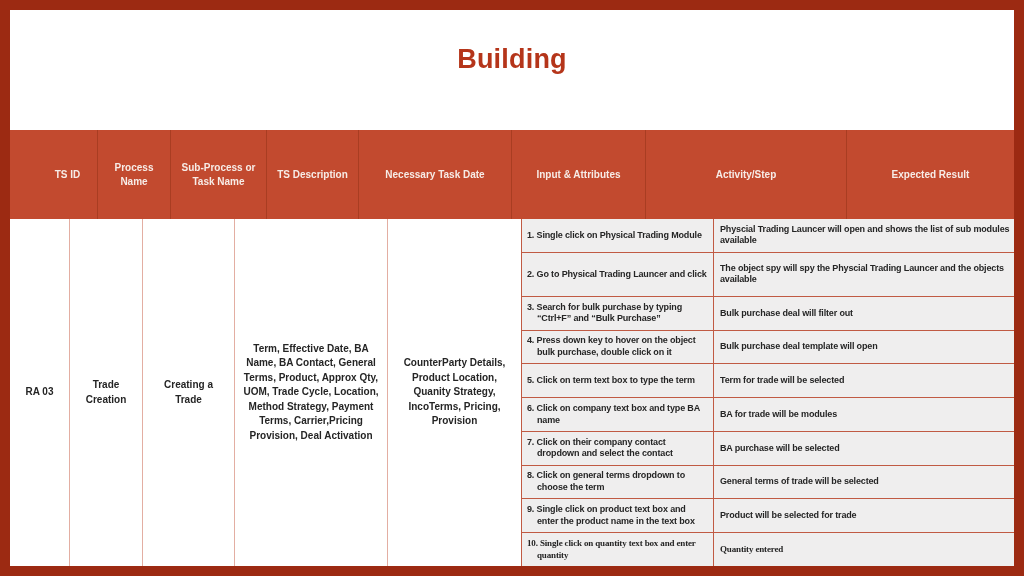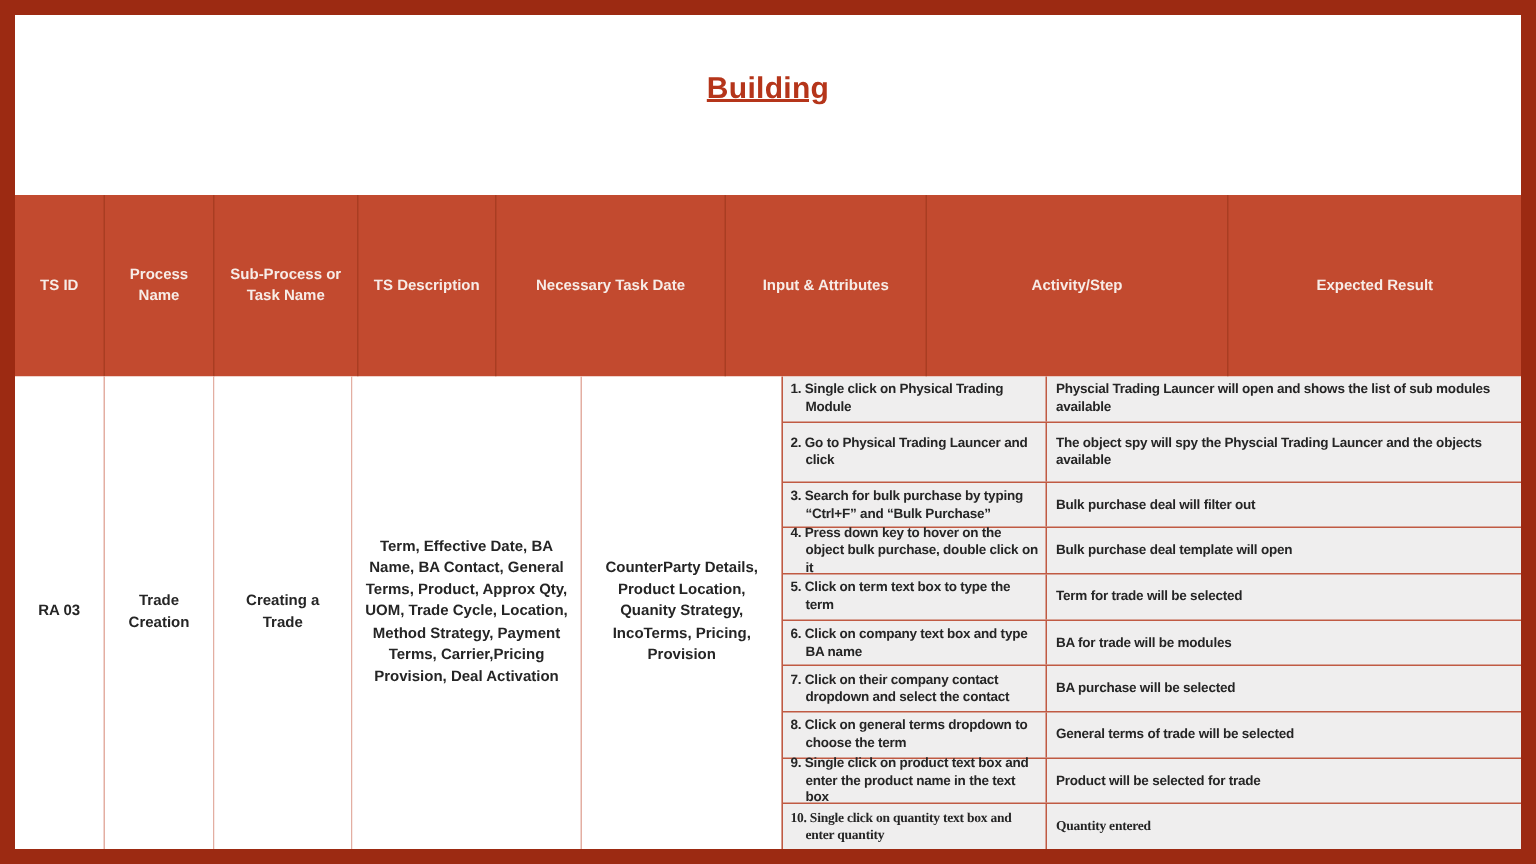--- a/index.html
+++ b/index.html
@@ -20,39 +20,39 @@
   }
 
   .title-area {
     height: 120px;
     display: flex;
     align-items: center;
     justify-content: center;
     padding-bottom: 22px;
   }
   .title-area h1 {
-    font-size: 20px;
+    font-size: 27px;
     font-weight: bold;
     letter-spacing: 0.2px;
     color: var(--title, #b5351a);
-    text-decoration: underline;
   }
 
   .table { flex: 1; display: flex; flex-direction: column; min-height: 0; }
 
   
   .w0 { width: 60px; }  .w1 { width: 73px; }  .w2 { width: 96px; }
   .w3 { width: 92px; }  .w4 { width: 153px; } .w5 { width: 134px; }
   .w6 { width: 201px; } .w7 { flex: 1; }
 
   .thead {
-    height: 121px;
+    height: 89px;
     display: flex;
     background: var(--headerBg, #c24a2f);
     color: var(--headerText, #f7ece7);
+    padding-left: 28px;
   }
   .th {
     display: flex;
     align-items: center;
     justify-content: center;
     text-align: center;
     font-size: 10px;
     font-weight: bold;
     line-height: 1.35;
     padding: 4px 8px;
@@ -94,21 +94,21 @@
   .act, .exp {
     display: flex;
     align-items: center;
     font-size: 9px;
     font-weight: bold;
     letter-spacing: -0.15px;
     line-height: 1.3;
     min-width: 0;
   }
   .act {
-    width: 176px;
+    width: 192px;
     border-right: 1px solid var(--borderStrong, #c05a43);
     padding: 2px 4px 2px 15px;
   }
   .act span { display: block; text-indent: -10px; }
   .exp { flex: 1; padding: 2px 4px 2px 6px; }
 </style>
 </head>
 <body>
 
 <div class="frame">

